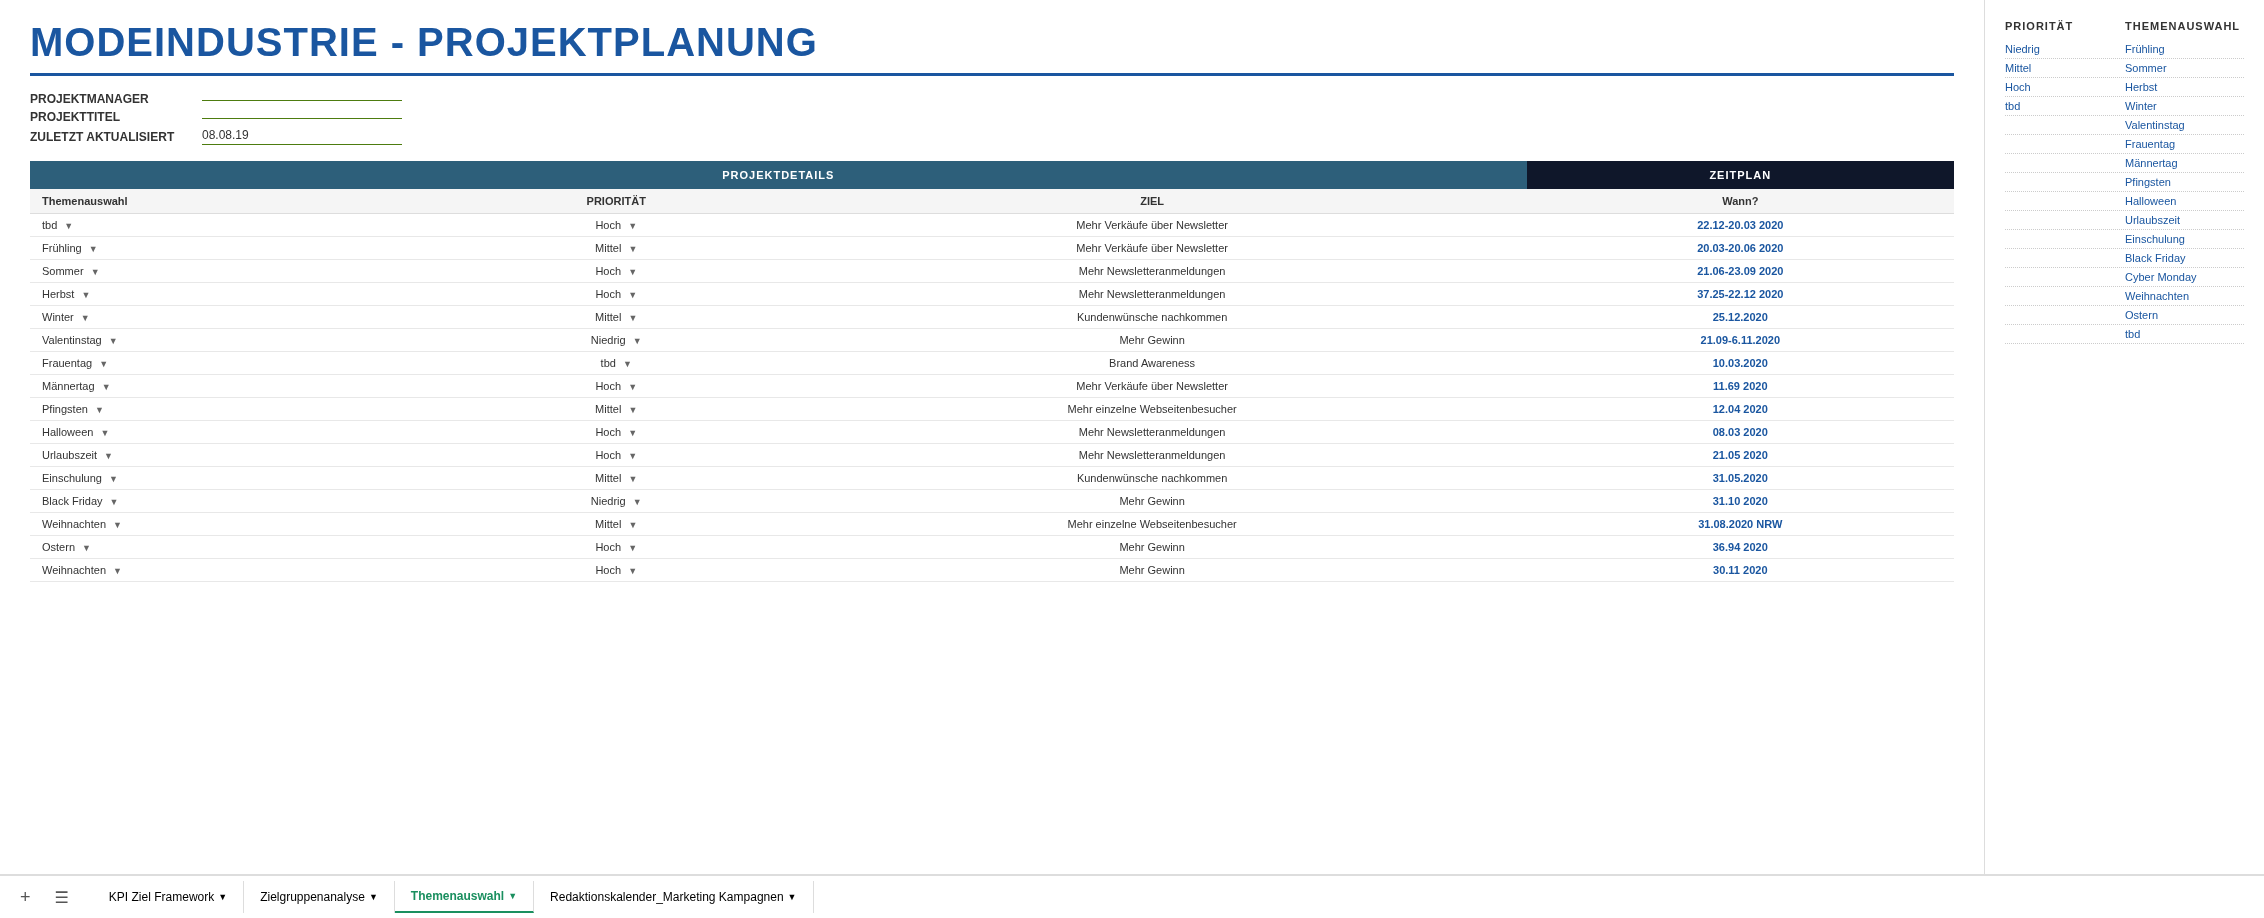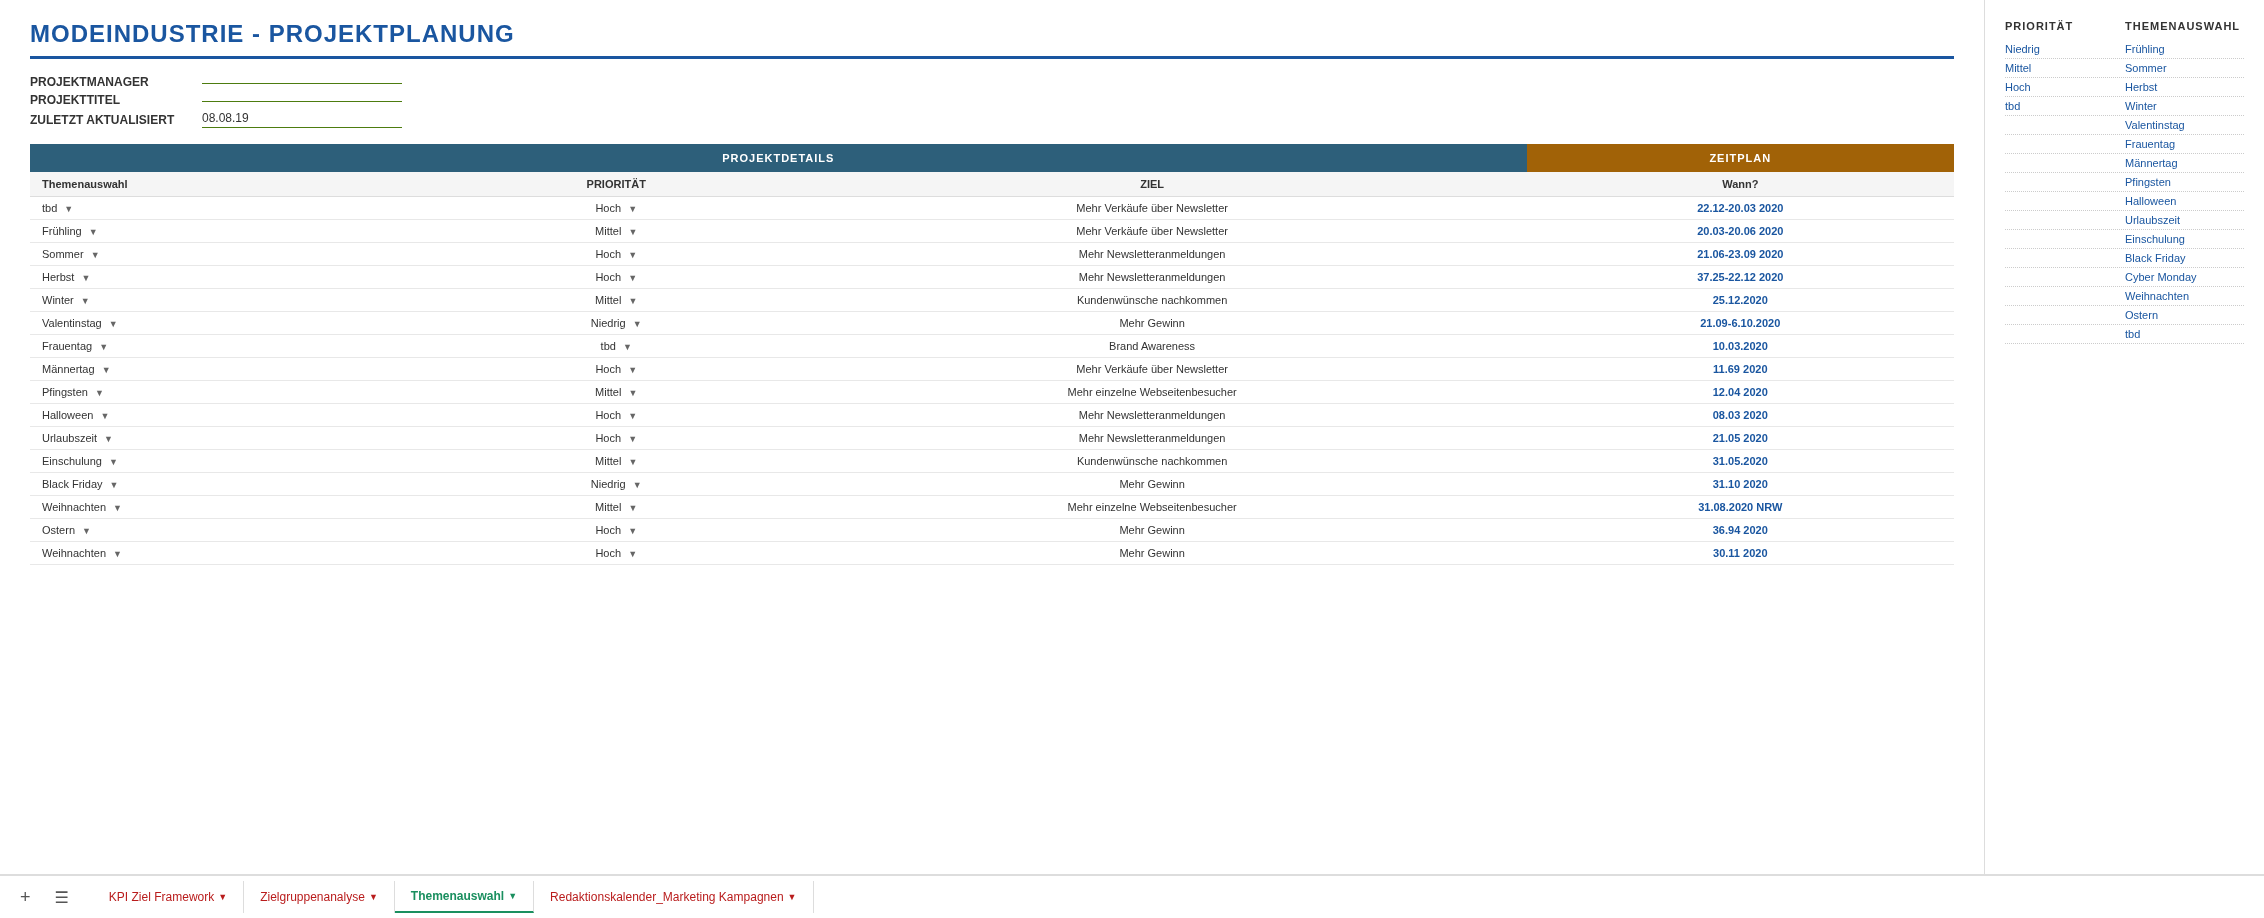--- a/index.html
+++ b/index.html
@@ -6,21 +6,21 @@
     body { font-family: Arial, sans-serif; background: #fff; overflow-x: hidden; }
 
     .app-container { display: flex; flex-direction: column; height: 918px; width: 2264px; }
 
     .main-content { display: flex; flex: 1; overflow: hidden; }
 
     .left-panel { flex: 1; padding: 20px 30px; overflow-y: auto; }
 
     .right-panel { width: 280px; padding: 20px 20px; border-left: 1px solid #ddd; overflow-y: auto; flex-shrink: 0; }
 
-    .page-title { color: #1a56a0; font-size: 24px; font-weight: 900; letter-spacing: 1px; border-bottom: 3px solid #1a56a0; padding-bottom: 8px; margin-bottom: 16px; }
+    .page-title { color: #1a56a0; font-size: 40px; font-weight: 900; letter-spacing: 1px; border-bottom: 3px solid #1a56a0; padding-bottom: 8px; margin-bottom: 16px; }
 
     .meta-section { margin-bottom: 16px; }
     .meta-row { display: flex; align-items: center; margin-bottom: 4px; gap: 12px; }
     .meta-label { font-weight: 700; font-size: 12px; color: #333; min-width: 160px; }
     .meta-value { font-size: 12px; color: #333; border-bottom: 1px solid #4d7c0f; min-width: 200px; padding-bottom: 2px; }
 
     
     .project-table { width: 100%; border-collapse: collapse; margin-top: 8px; }
 
     .table-header-group { background: #2d5f7a; border-radius: 9px; }
@@ -46,21 +46,21 @@
     .right-panel-row { display: flex; gap: 40px; padding: 3px 0; border-bottom: 1px dotted #ccc; }
     .right-cell { font-size: 11px; color: #1a56a0; min-width: 80px; cursor: pointer; }
     .right-cell.empty { color: #ccc; }
 
     
     .bottom-bar { height: 44px; background: #fff; border-top: 2px solid #ddd; display: flex; align-items: center; padding: 0 12px; gap: 0; flex-shrink: 0; }
 
     .tab-add-btn { font-size: 18px; color: #555; cursor: pointer; margin-right: 8px; padding: 4px 8px; }
     .tab-menu-btn { font-size: 16px; color: #555; cursor: pointer; margin-right: 16px; padding: 4px 8px; }
 
-    .tab-item { padding: 8px 16px; font-size: 12px; color: #b91c1c; cursor: pointer; display: flex; align-items: center; gap: 4px; border-right: 1px solid #ddd; }
+    .tab-item { padding: 8px 16px; font-size: 12px; color: #000000; cursor: pointer; display: flex; align-items: center; gap: 4px; border-right: 1px solid #ddd; }
     .tab-item.active { color: #1a8f5f; font-weight: 700; border-bottom: 2px solid #1a8f5f; }
 
     .tab-arrow { font-size: 9px; }
 
     .span-header { text-align: center; }
   </style>
 </head>
 <body>
 
 <div class="app-container">
@@ -81,21 +81,21 @@
         <div class="meta-row">
           <span class="meta-label">ZULETZT AKTUALISIERT</span>
           <span class="meta-value">08.08.19</span>
         </div>
       </div>
 
       <table class="project-table">
         <thead>
           <tr class="table-header-group">
             <th colspan="3" class="span-header">PROJEKTDETAILS</th>
-            <th class="span-header" style="background:#a16207;">ZEITPLAN</th>
+            <th class="span-header" style="background:#0f172a;">ZEITPLAN</th>
           </tr>
           <tr class="col-header-row">
             <th>Themenauswahl</th>
             <th>PRIORITÄT</th>
             <th>ZIEL</th>
             <th>Wann?</th>
           </tr>
         </thead>
         <tbody id="table-body">
         <tr>
@@ -125,21 +125,21 @@
             <tr>
               <td>Winter <span class="dropdown-arrow">▼</span></td>
               <td>Mittel <span class="dropdown-arrow">▼</span></td>
               <td>Kundenwünsche nachkommen</td>
               <td>25.12.2020</td>
             </tr>
             <tr>
               <td>Valentinstag <span class="dropdown-arrow">▼</span></td>
               <td>Niedrig <span class="dropdown-arrow">▼</span></td>
               <td>Mehr Gewinn</td>
-              <td>21.09-6.10.2020</td>
+              <td>21.09-6.11.2020</td>
             </tr>
             <tr>
               <td>Frauentag <span class="dropdown-arrow">▼</span></td>
               <td>tbd <span class="dropdown-arrow">▼</span></td>
               <td>Brand Awareness</td>
               <td>10.03.2020</td>
             </tr>
             <tr>
               <td>Männertag <span class="dropdown-arrow">▼</span></td>
               <td>Hoch <span class="dropdown-arrow">▼</span></td>

